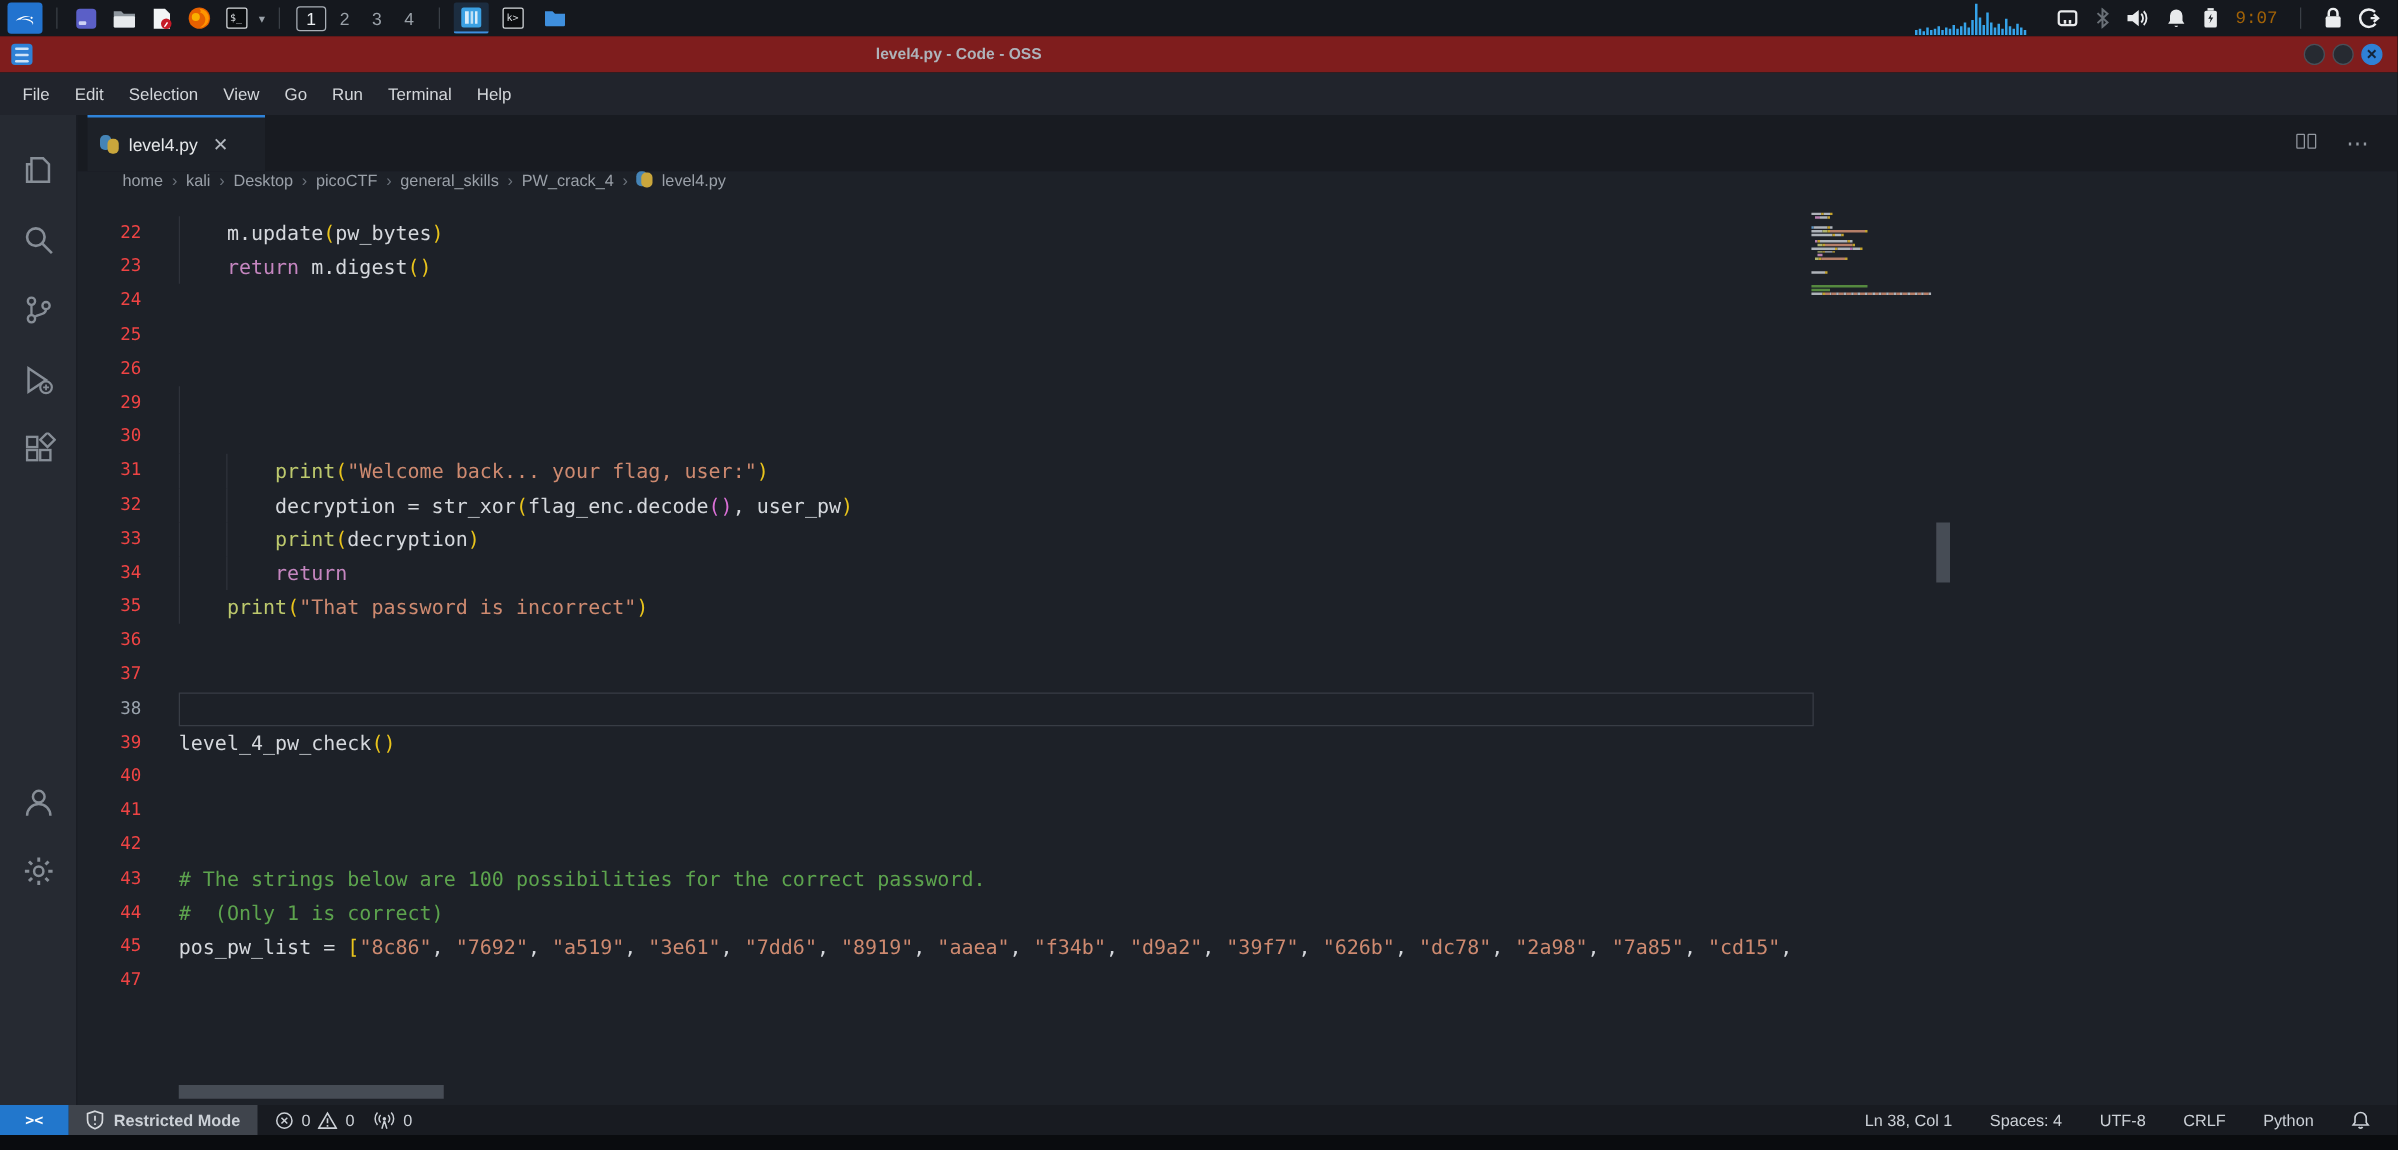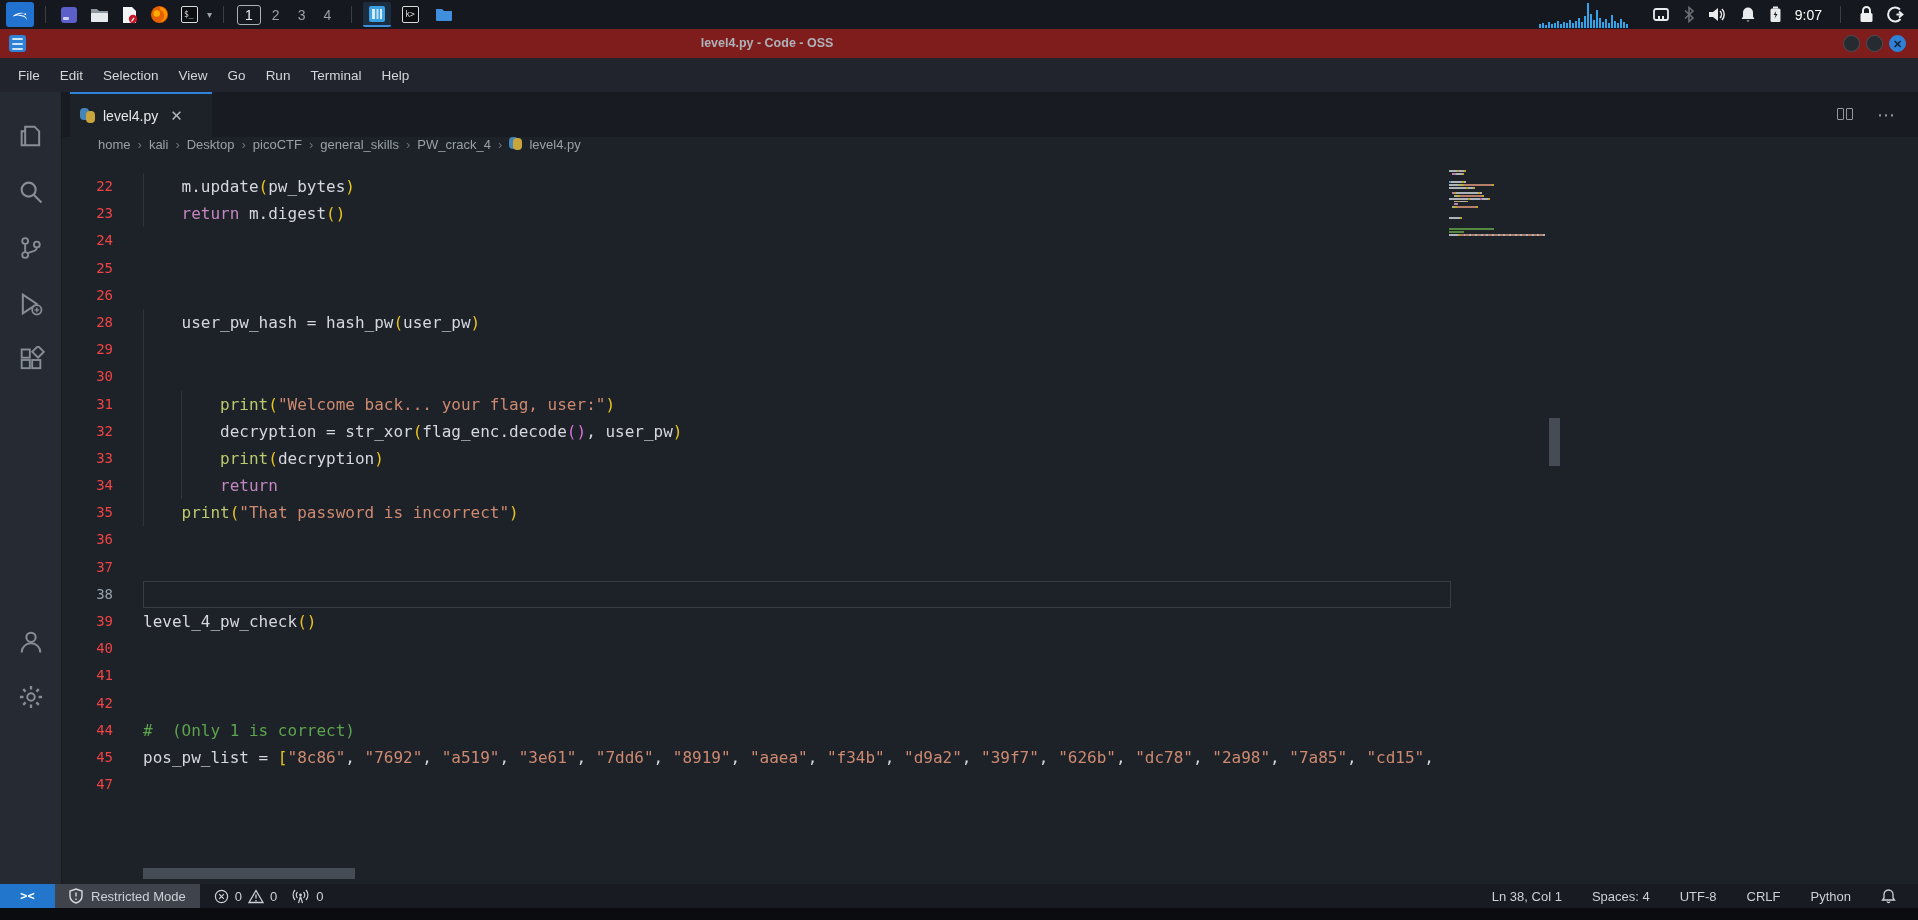--- a/index.html
+++ b/index.html
@@ -11,21 +11,21 @@
   #taskbar { position:absolute; left:0; top:0; width:1918px; height:29px; background:#15181e;
     display:flex; align-items:center; padding:0 6px; gap:6px; }
   .tb-btn { height:25px; display:flex; align-items:center; justify-content:center; padding:0 3px; border-radius:3px; }
   #kali-btn { width:28px; height:25px; background:#2273cf; border-radius:3px; }
   .tb-sep { width:1px; height:17px; background:#3a3f46; margin:0 5px; }
   .ws-num { color:#9aa1a9; font-size:14px; padding:1px 7px; margin:0 2px; border-radius:3px; }
   .ws-num.active { color:#eceff2; border:1px solid #aab0b8; }
   .win-ic { height:25px; display:flex; align-items:center; padding:0 5px; border-radius:2px; }
   .win-ic.active { background:rgba(61,143,224,.18); border-bottom:2px solid #3d8fe0; }
   #tb-right { margin-left:auto; display:flex; align-items:center; gap:13px; padding-right:8px; }
-  #clock { color:#ffffff; font-size:14px; }
+  #clock { color:#a16207; font-size:14px;font-family:Liberation Mono, monospace; }
   .term-sq { width:17px; height:17px; background:#0b0d10; border:1px solid #d8dbde; border-radius:2px;
     color:#d8dbde; font-size:8px; font-family:"DejaVu Sans Mono",monospace; line-height:15px; padding-left:2px; }
   .chev { color:#9aa1a9; font-size:10px; }
 
   
   #titlebar { position:absolute; left:0; top:29px; width:1918px; height:29px; background:#7f1d1d; }
   #win-icon { position:absolute; left:9px; top:6px; width:17px; height:17px; border-radius:3px; background:#2f81d6; }
   #win-icon span { display:block; height:2px; background:#cfe3f7; margin:3px 3px 0 3px; border-radius:1px; }
   #win-title { position:absolute; left:0; top:0; width:1534px; height:29px; text-align:center;
     line-height:29px; color:#aeb3ba; font-size:12.5px; font-weight:bold; }
@@ -88,21 +88,21 @@
 
   
   #vscroll { position:absolute; left:1487px; top:251px; width:11px; height:48px; background:rgba(121,128,140,.45); }
   #hscroll { position:absolute; left:81px; top:701px; width:212px; height:11px; background:rgba(121,128,140,.45); }
 
   
   #statusbar { position:absolute; left:0; top:884px; width:1918px; height:24px; background:#181b21;
     display:flex; align-items:center; color:#ccd1d7; font-size:13px; }
   #remote { width:55px; height:24px; background:#2277cc; color:#fff; display:flex; align-items:center;
     justify-content:center; font-family:"DejaVu Sans Mono",monospace; font-size:12px; font-weight:bold; }
-  #restricted { height:24px; background:#3f444c; display:flex; align-items:center; gap:8px; padding:0 14px; }
+  #restricted { height:24px; background:#3f444c; display:flex; align-items:center; gap:8px; padding:0 14px;font-weight:bold; }
   .sb-group { display:flex; align-items:center; gap:6px; margin-left:14px; }
   #sb-right { margin-left:auto; display:flex; align-items:center; gap:30px; padding-right:22px; }
   #bottomstrip { position:absolute; left:0; top:908px; width:1918px; height:12px; background:#0a0c0f; }
 </style>
 </head>
 <body>
 
 <div id="taskbar">
   <div id="kali-btn" class="tb-btn">
     <svg width="18" height="18" viewBox="0 0 24 24">
@@ -349,25 +349,20 @@
           <span class="ct"></span>
         </div>
         <div class="cl">
           <span class="ln">25</span>
           <span class="ct"></span>
         </div>
         <div class="cl">
           <span class="ln">26</span>
         </div>
         <div class="cl">
-          <span class="ln">28</span>
-          <i class="g1"></i>
-          <span class="ct"><span class="tk-w">    user_pw_hash = hash_pw</span><span class="tk-p1">(</span><span class="tk-w">user_pw</span><span class="tk-p1">)</span></span>
-        </div>
-        <div class="cl">
           <span class="ln">29</span>
           <i class="g1"></i>
           <span class="ct"></span>
         </div>
         <div class="cl">
           <span class="ln">30</span>
           <i class="g1"></i>
         </div>
         <div class="cl">
           <span class="ln">31</span>
@@ -418,20 +413,24 @@
           <span class="ln">40</span>
           <span class="ct"></span>
         </div>
         <div class="cl">
           <span class="ln">41</span>
           <span class="ct"></span>
         </div>
         <div class="cl">
           <span class="ln">42</span>
           <span class="ct"></span>
+        </div>
+        <div class="cl">
+          <span class="ln">43</span>
+          <span class="ct"><span class="tk-c"># The strings below are 100 possibilities for the correct password.</span></span>
         </div>
         <div class="cl">
           <span class="ln">44</span>
           <span class="ct"><span class="tk-c">#  (Only 1 is correct)</span></span>
         </div>
         <div class="cl">
           <span class="ln">45</span>
           <span class="ct"><span class="tk-w">pos_pw_list = </span><span class="tk-p1">[</span><span class="tk-s">"8c86"</span><span class="tk-w">, </span><span class="tk-s">"7692"</span><span class="tk-w">, </span><span class="tk-s">"a519"</span><span class="tk-w">, </span><span class="tk-s">"3e61"</span><span class="tk-w">, </span><span class="tk-s">"7dd6"</span><span class="tk-w">, </span><span class="tk-s">"8919"</span><span class="tk-w">, </span><span class="tk-s">"aaea"</span><span class="tk-w">, </span><span class="tk-s">"f34b"</span><span class="tk-w">, </span><span class="tk-s">"d9a2"</span><span class="tk-w">, </span><span class="tk-s">"39f7"</span><span class="tk-w">, </span><span class="tk-s">"626b"</span><span class="tk-w">, </span><span class="tk-s">"dc78"</span><span class="tk-w">, </span><span class="tk-s">"2a98"</span><span class="tk-w">, </span><span class="tk-s">"7a85"</span><span class="tk-w">, </span><span class="tk-s">"cd15"</span><span class="tk-w">, </span></span>
         </div>
         <div class="cl">

